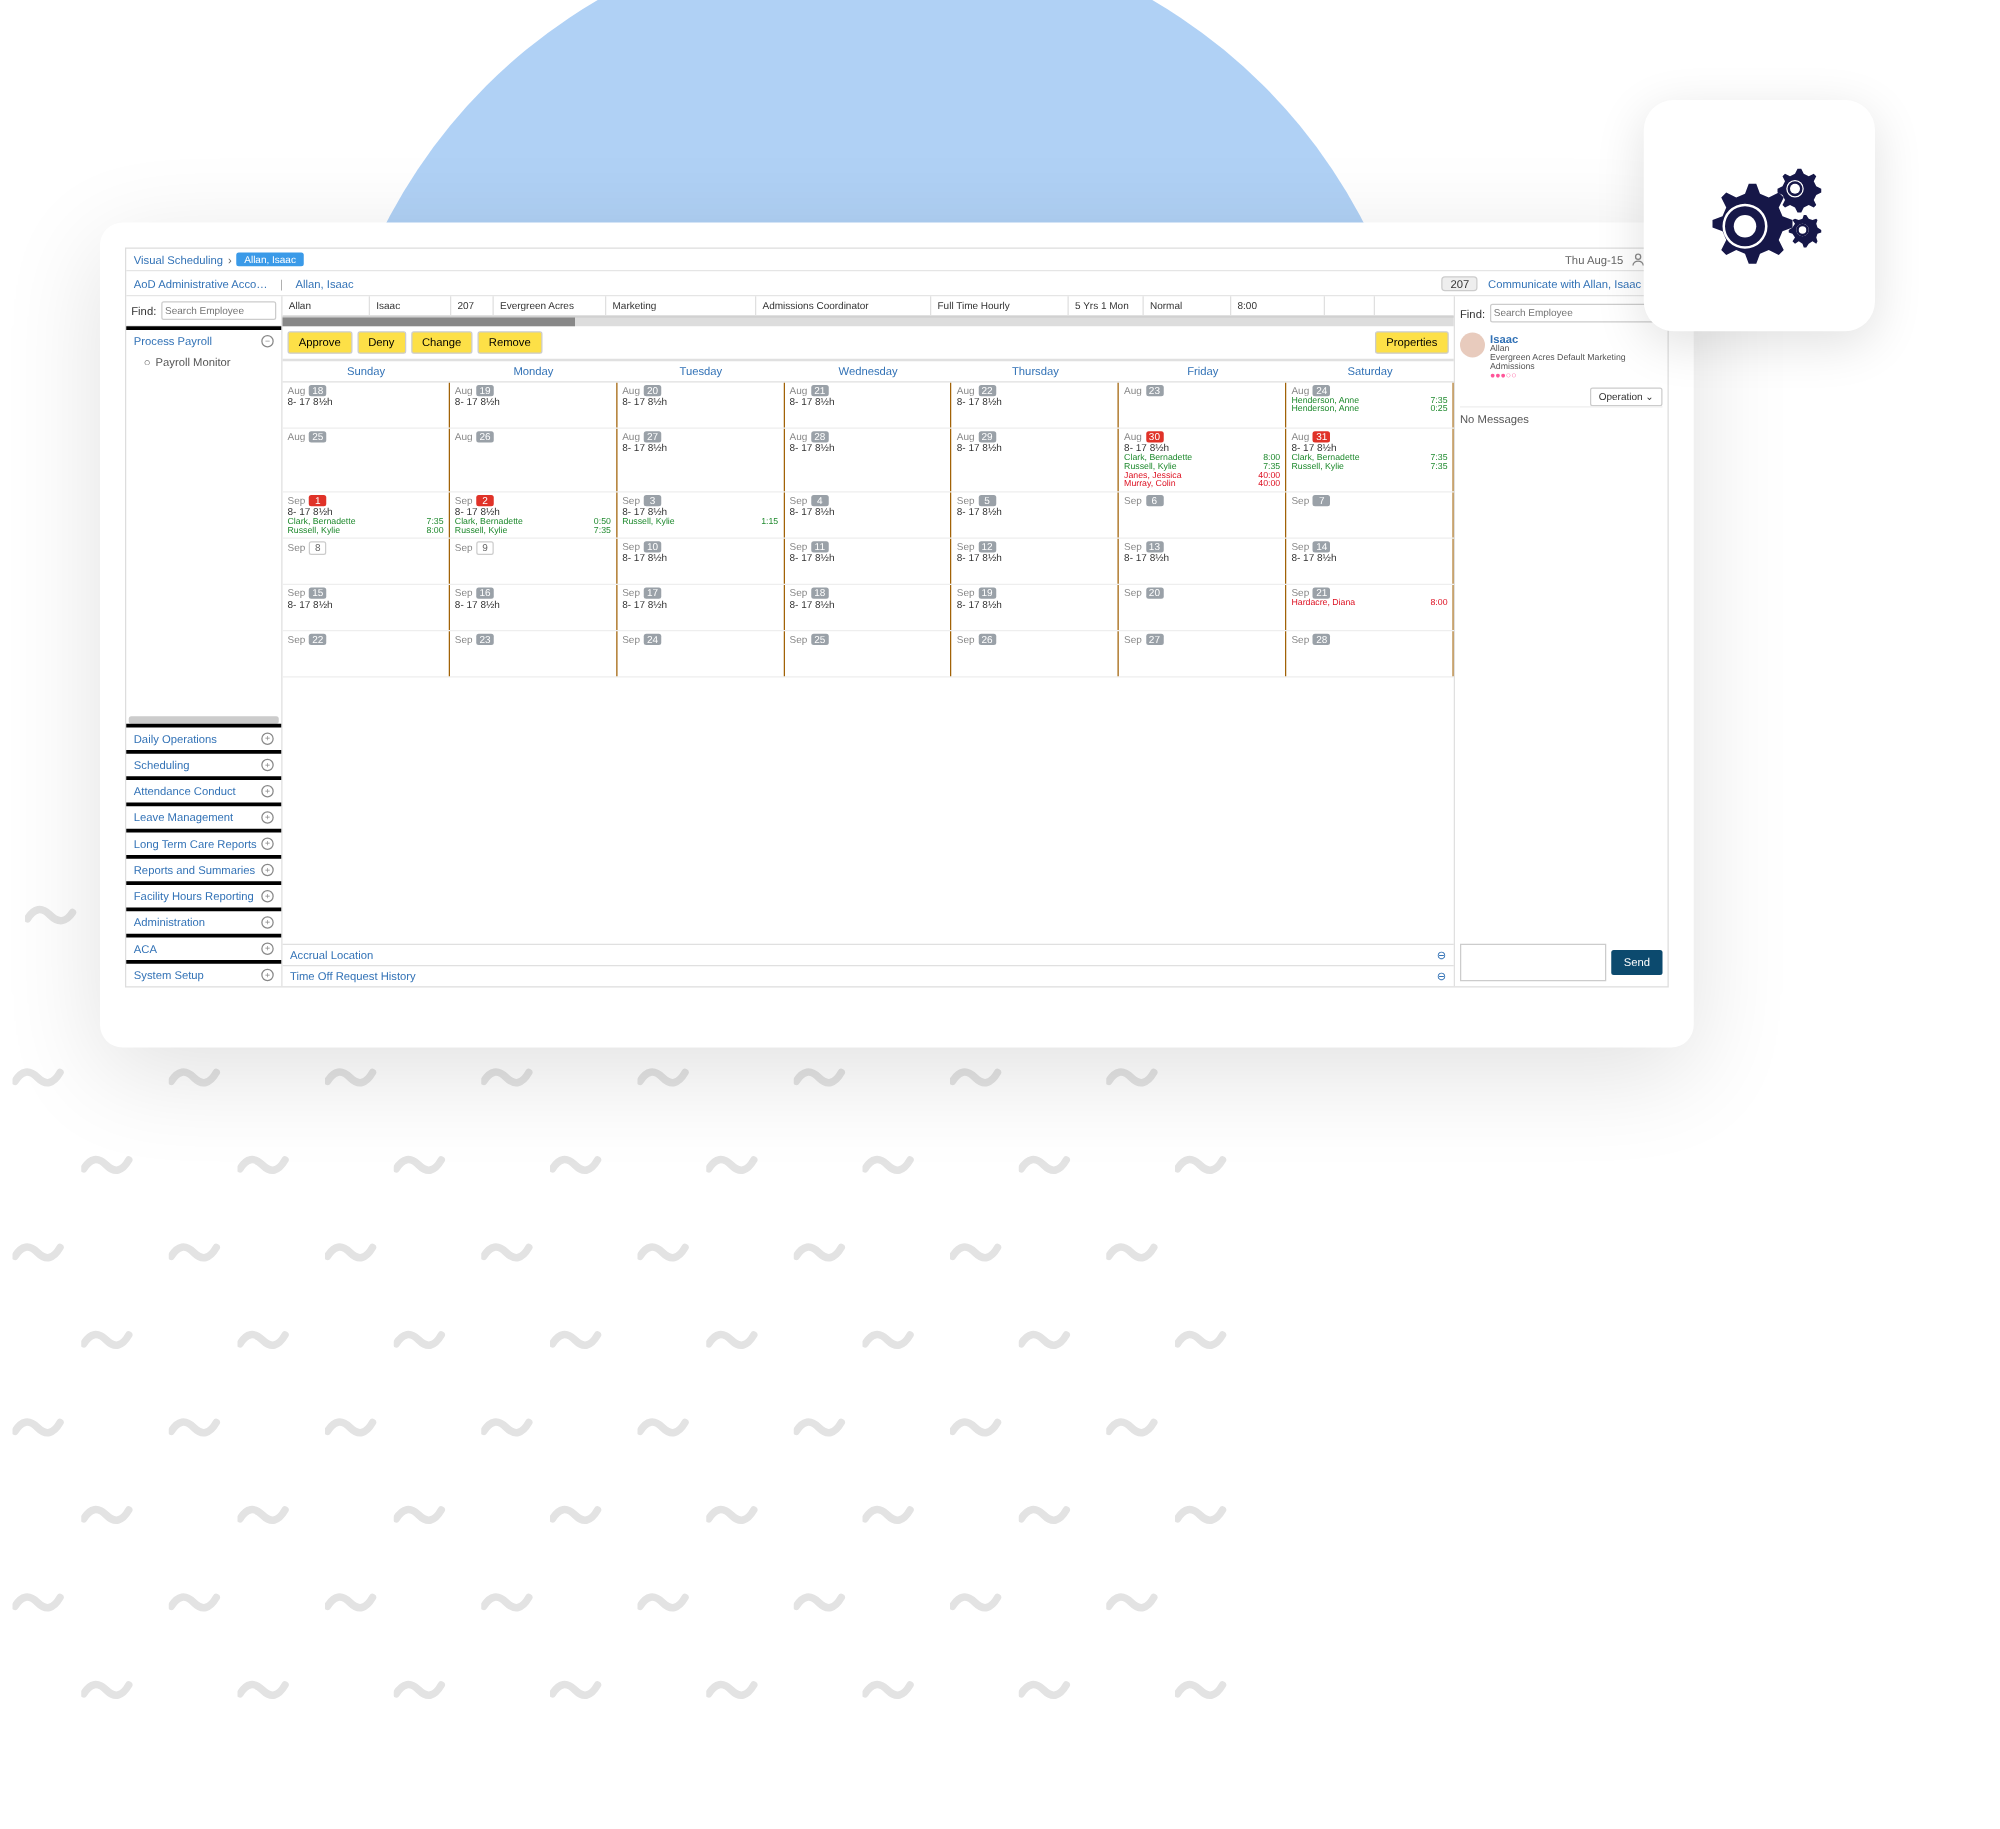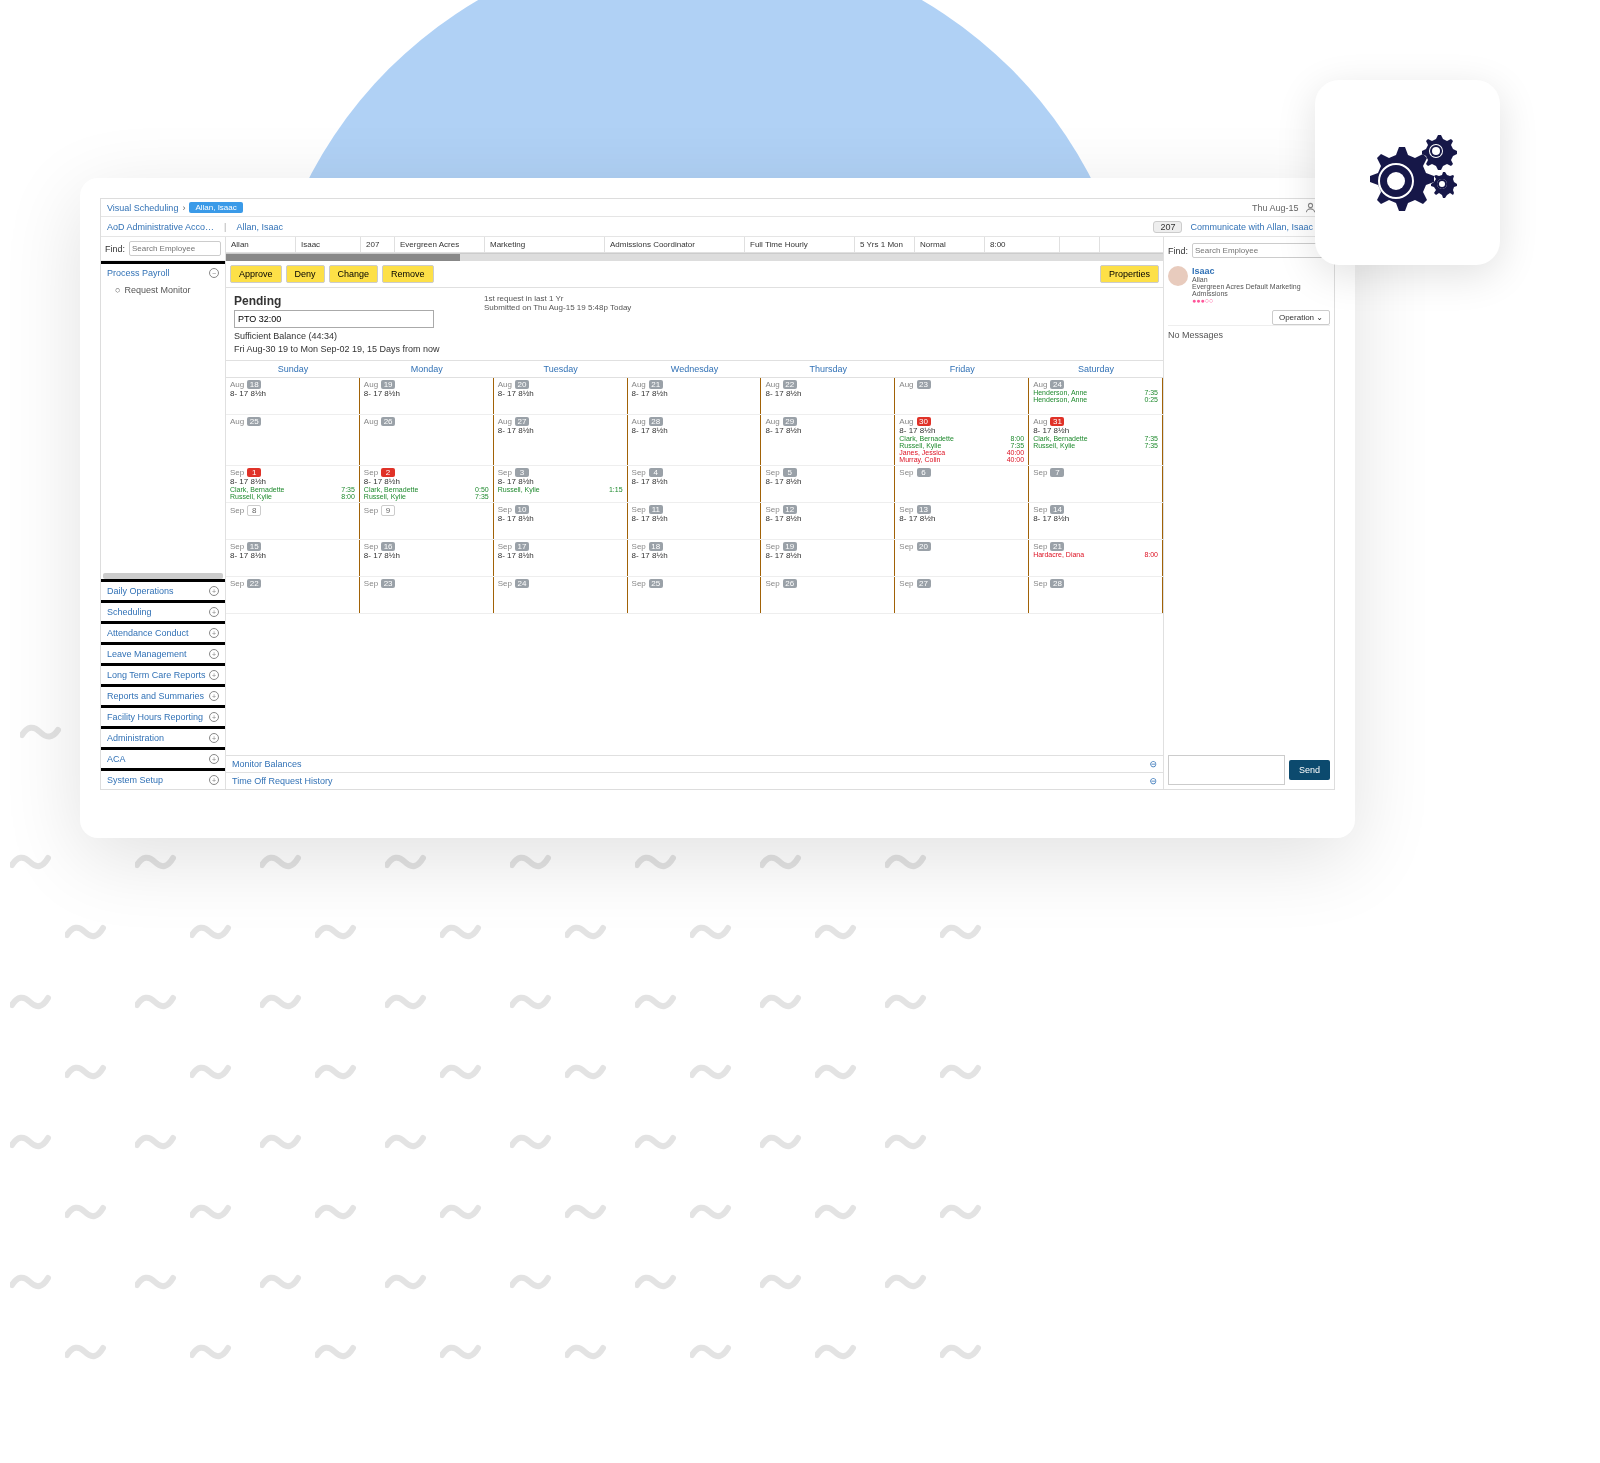--- a/index.html
+++ b/index.html
@@ -130,21 +130,21 @@
           <div class="find-row">
             <span>Find:</span>
             <input type="text" placeholder="Search Employee" style="">
           </div>
           <div class="nav-top" id="nav-top">
               <div class="nav-item">
                 <span>Process Payroll</span>
                 <span class="circ">−</span>
               </div>
             </div>
-          <div class="sub"><span style="margin-right:4px">○</span><span>Request Monitor</span></div>
+          <div class="sub"><span style="margin-right:4px">○</span><span>Payroll Monitor</span></div>
           <div style="flex:1"></div>
           <div style="height:6px;background:#ccc;margin:0 2px;border-radius:2px"></div>
           <div class="nav-bottom" id="nav-bottom">
               <div class="nav-item">
                 <span>Daily Operations</span>
                 <span class="circ">+</span>
               </div>
               <div class="nav-item">
                 <span>Scheduling</span>
                 <span class="circ">+</span>
@@ -209,34 +209,20 @@
 
           <div class="toolbar">
             <button class="btn">Approve</button>
             <button class="btn">Deny</button>
             <button class="btn">Change</button>
             <button class="btn">Remove</button>
             <div class="spacer"></div>
             <button class="btn">Properties</button>
           </div>
 
-          <div class="pending">
-            <div class="pending-line">
-              <div>
-                <h3>Pending</h3>
-                <input class="pto-input" value="PTO 32:00" style="">
-              </div>
-              <div>
-                <div class="meta">1st request in last 1 Yr</div>
-                <div class="meta">Submitted on Thu Aug-15 19 5:48p Today</div>
-              </div>
-            </div>
-            <div class="small">Sufficient Balance (44:34)</div>
-            <div class="small">Fri Aug-30 19 to Mon Sep-02 19, 15 Days from now</div>
-          </div>
 
           <div class="cal-head" id="cal-head">
               <div class="day">Sunday</div>
               <div class="day">Monday</div>
               <div class="day">Tuesday</div>
               <div class="day">Wednesday</div>
               <div class="day">Thursday</div>
               <div class="day">Friday</div>
               <div class="day">Saturday</div>
             </div>
@@ -583,21 +569,21 @@
                 <div class="cell">
                   <div class="dt">
                     <span>Sep</span>
                     <span class="num">28</span>
                   </div>
                 </div>
               </div>
             </div>
 
           <div class="footer-sec">
-            <span>Monitor Balances</span>
+            <span>Accrual Location</span>
             <span>⊖</span>
           </div>
           <div class="footer-sec">
             <span>Time Off Request History</span>
             <span>⊖</span>
           </div>
         </div>
 
         <div class="rightpane">
           <div class="find-row" style="border:none;padding:2px 0">

